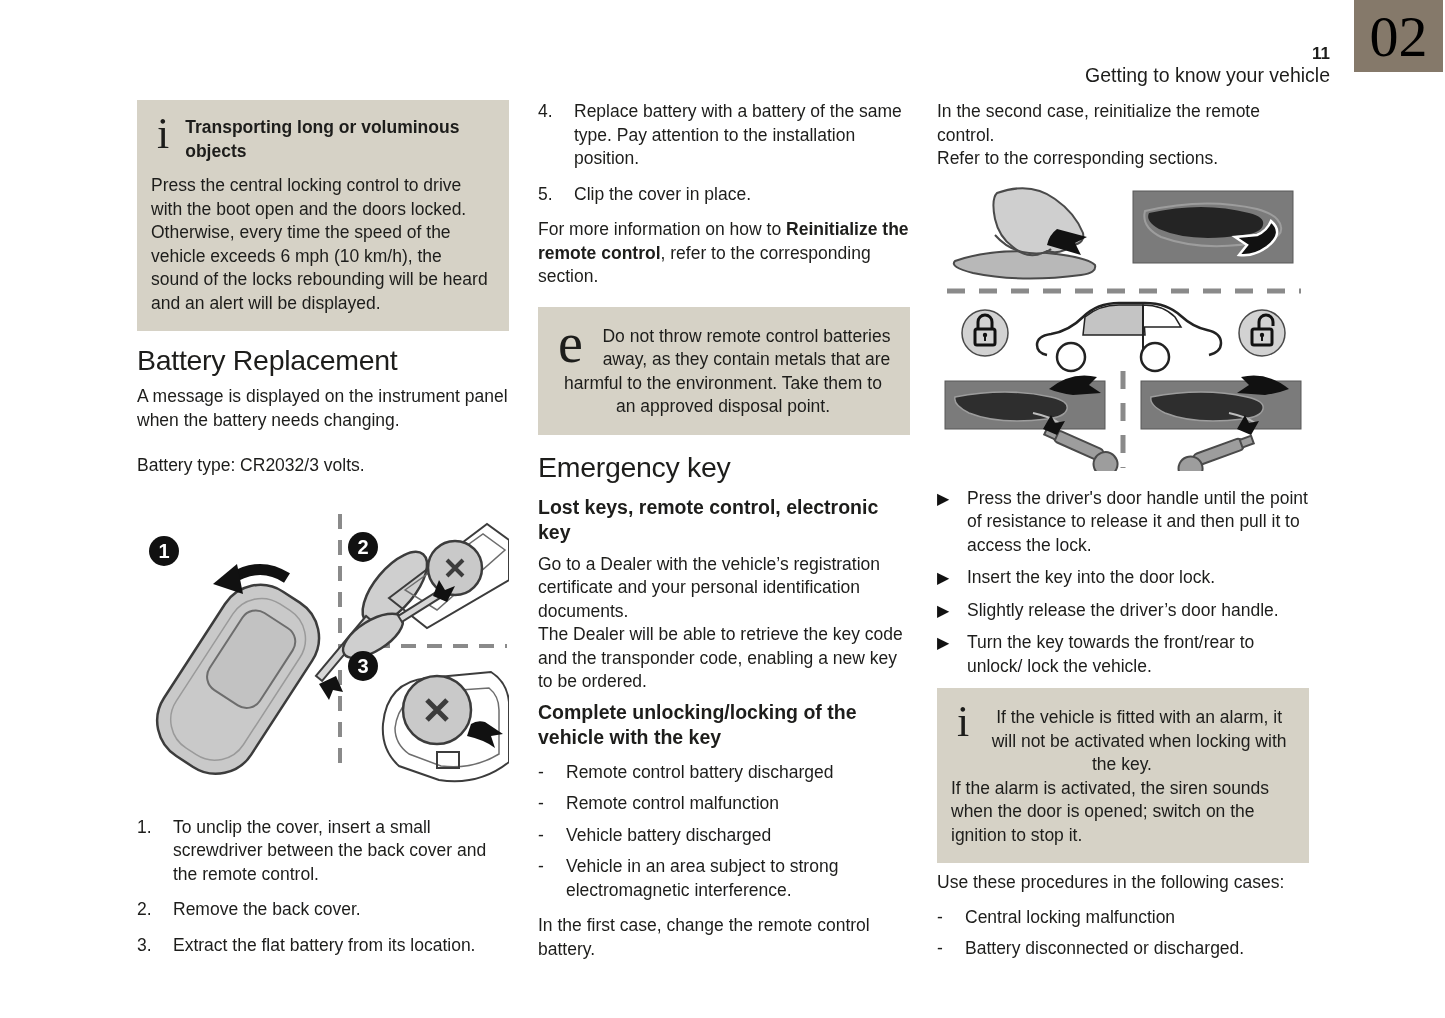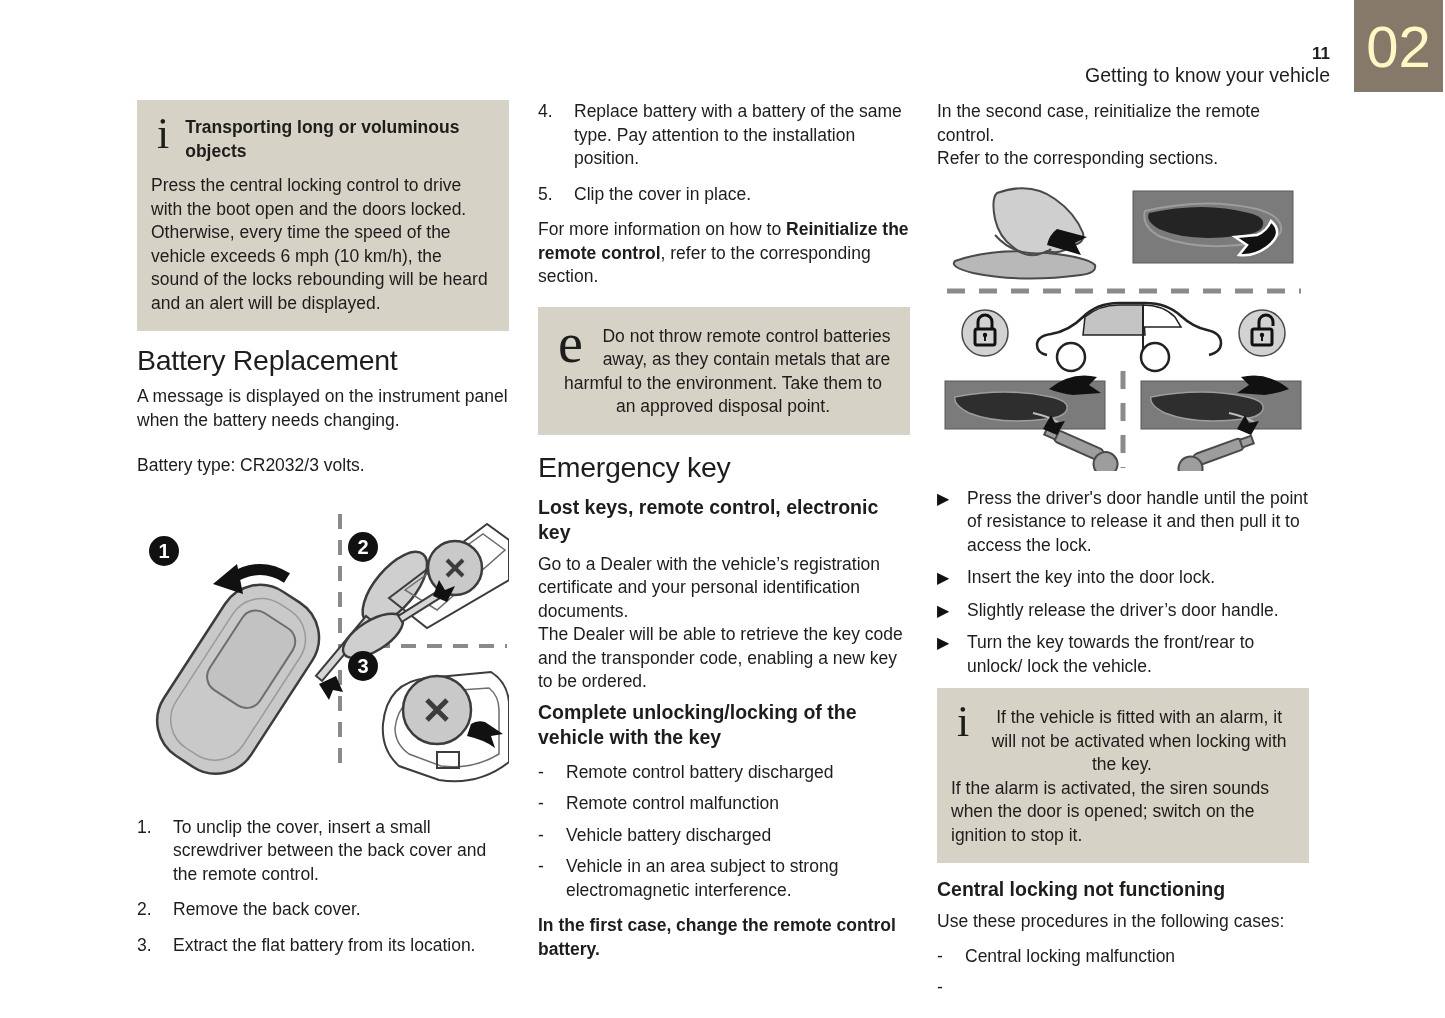--- a/index.html
+++ b/index.html
@@ -17,24 +17,24 @@
   .page-num {
     position:absolute; top:44px; right:115px;
     font-size:17px; font-weight:bold; text-align:right;
   }
   .header-title {
     position:absolute; top:64px; right:115px;
     font-size:19.5px; text-align:right;
   }
   .chapter-box {
     position:absolute; top:0; right:2px;
-    width:89px; height:92px;
-    background:#85796a; color:#fef9c3;
+    width:89px; height:72px;
+    background:#85796a; color:#000000;
     display:flex; align-items:center; justify-content:center;
-    font-family:Liberation Sans, sans-serif;
+    font-family:Liberation Serif, serif;
     font-size:58px; font-weight:400;
   }
 
   
   .col { position:absolute; top:100px; width:372px; }
   .col-left  { left:137px; }
   .col-mid   { left:538px; }
   .col-right { left:937px; }
 
   p, .li-text { font-size:17.5px; line-height:23.5px; }
@@ -222,21 +222,21 @@
       <div class="row">
         <span class="dash">-</span>
         <span class="li-text">Vehicle battery discharged</span>
       </div>
       <div class="row">
         <span class="dash">-</span>
         <span class="li-text">Vehicle in an area subject to strong electromagnetic interference.</span>
       </div>
     </div>
 
-    <p style="margin-top:12px;font-weight:bold;">In the first case, change the remote control battery.</p>
+    <p style="margin-top:12px;">In the first case, change the remote control battery.</p>
   </div>
 
   <div class="col col-right">
 
     <p>In the second case, reinitialize the remote control.</p>
     <p>Refer to the corresponding sections.</p>
 
     <svg class="figure" style="margin-top:12px;" width="372" height="288" viewBox="0 0 372 288">
 
       <g>
@@ -327,28 +327,28 @@
         <span class="li-text">Turn the key towards the front/rear to unlock/ lock the vehicle.</span>
       </div>
     </div>
 
     <div class="note" style="margin-top:10px; min-height:170px;">
       <span class="glyph glyph-i">i</span>
       <p class="note-wrap">If the vehicle is fitted with an alarm, it will not be activated when locking with the key.</p>
       <p>If the alarm is activated, the siren sounds when the door is opened; switch on the ignition to stop it.</p>
     </div>
 
-    <h2 style="margin-top:14px;">Central locking not functioning</h2>
 
     <p style="margin-top:8px;">Use these procedures in the following cases:</p>
 
     <div class="dash-list" style="margin-top:11px;">
       <div class="row">
         <span class="dash">-</span>
         <span class="li-text">Central locking malfunction</span>
       </div>
       <div class="row">
         <span class="dash">-</span>
+        <span class="li-text">Battery disconnected or discharged.</span>
       </div>
     </div>
   </div>
 
 </div>
 
 </body></html>

